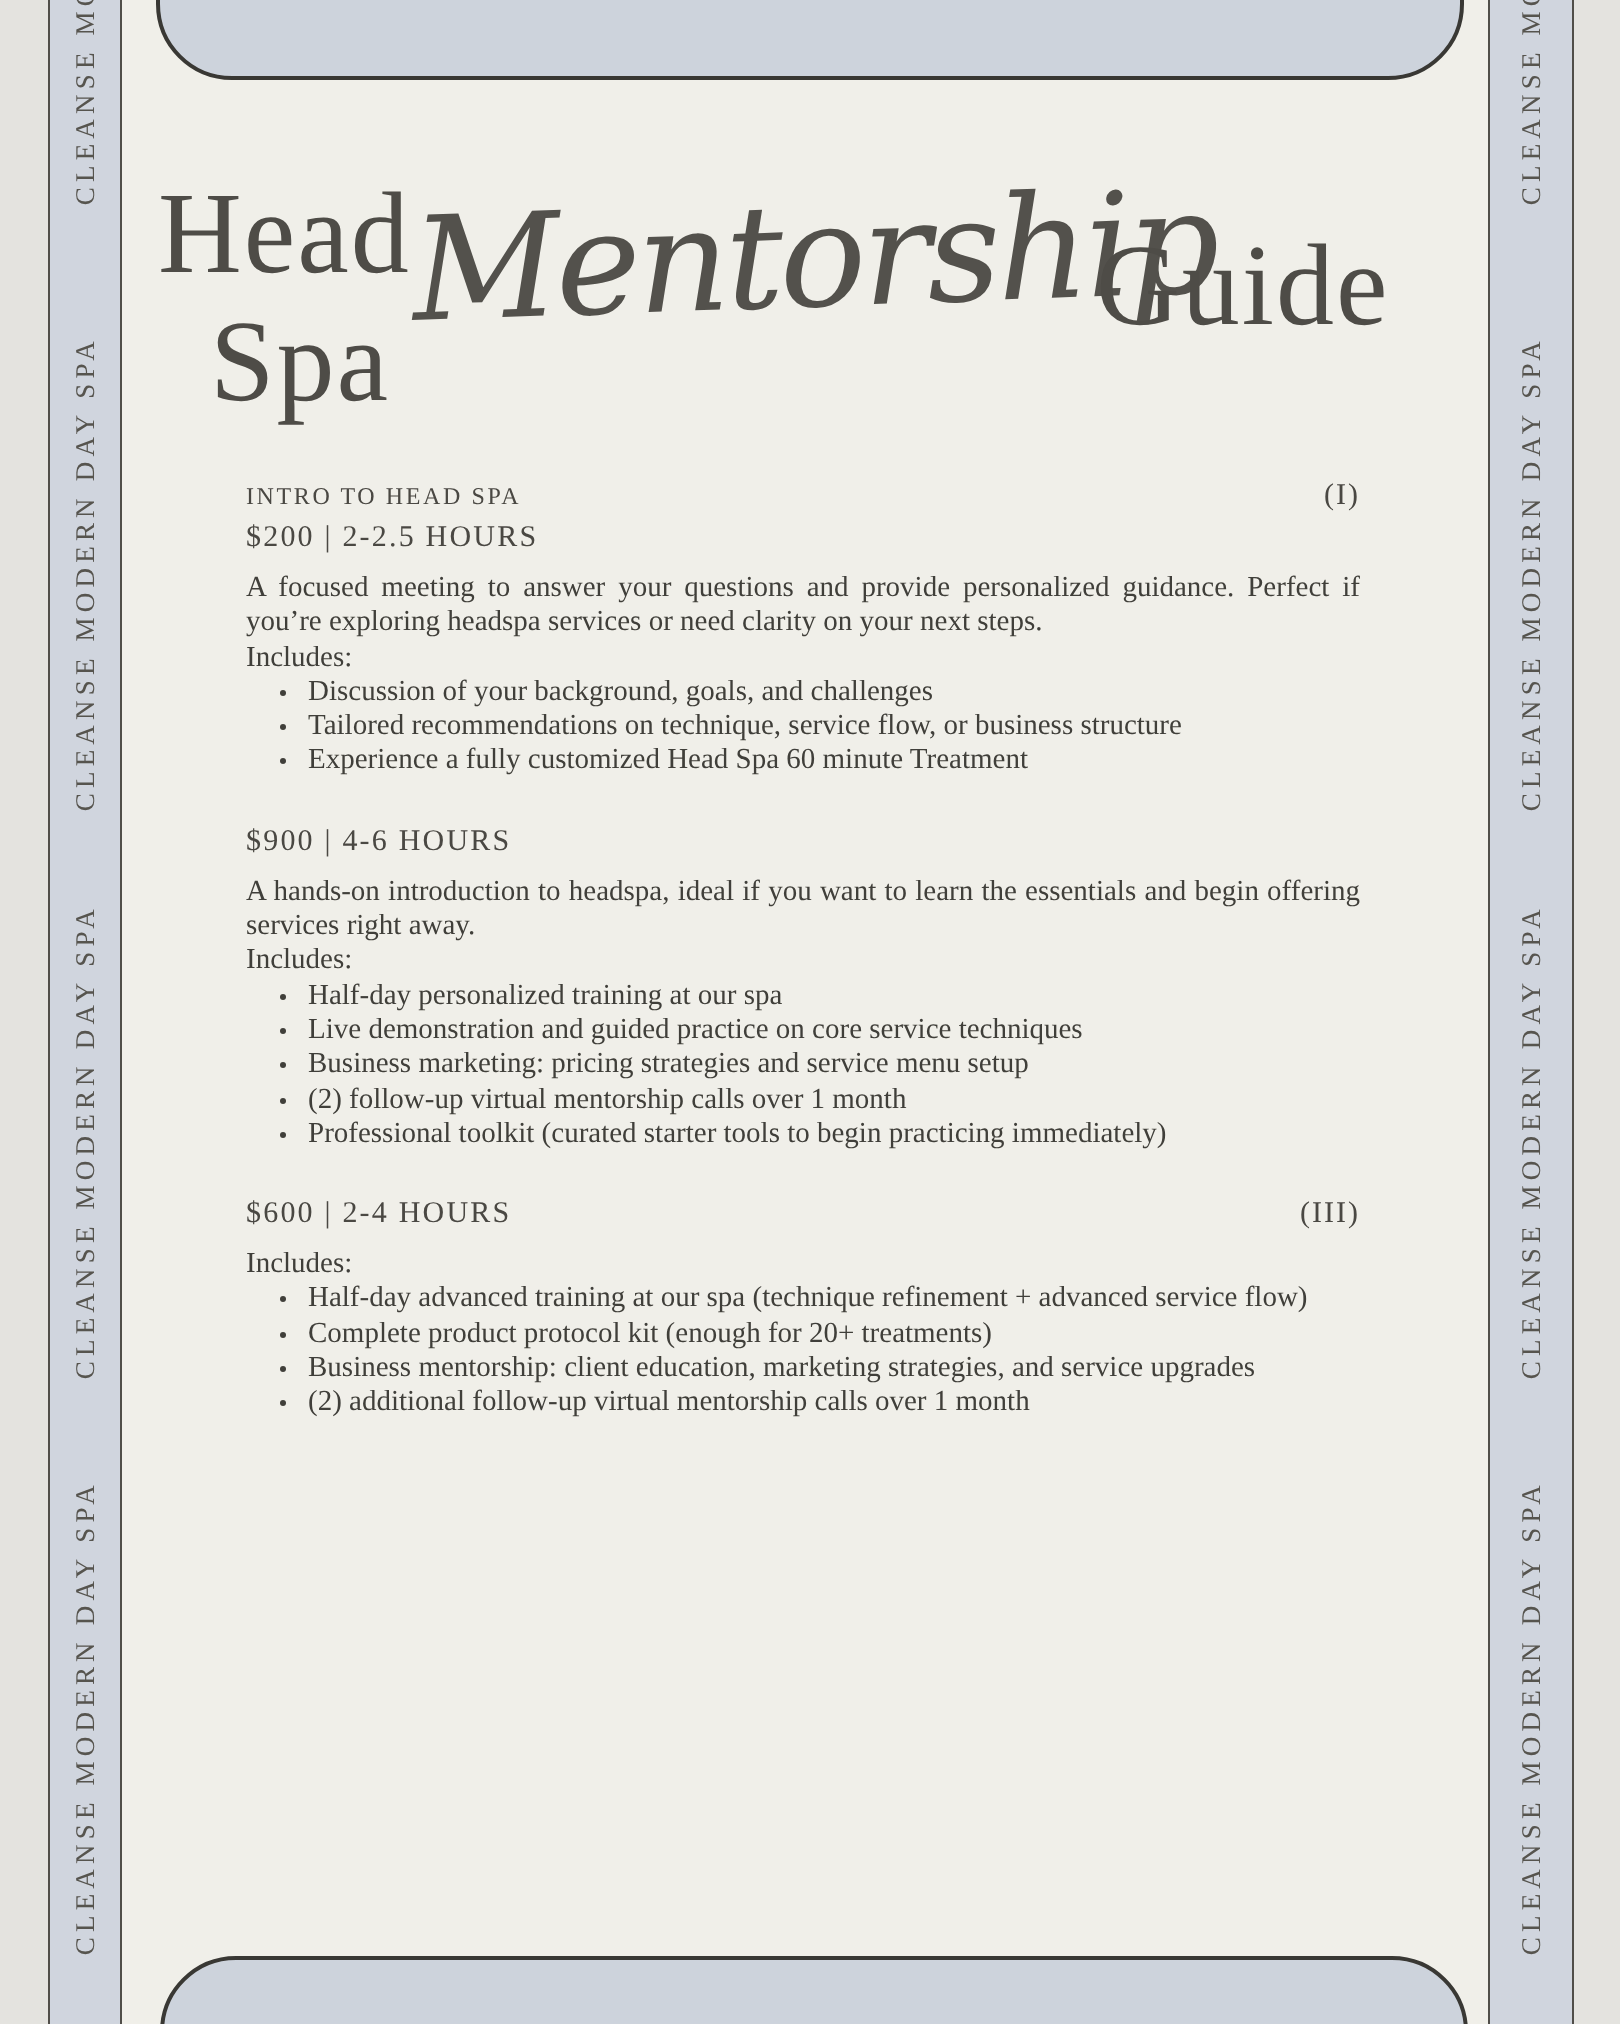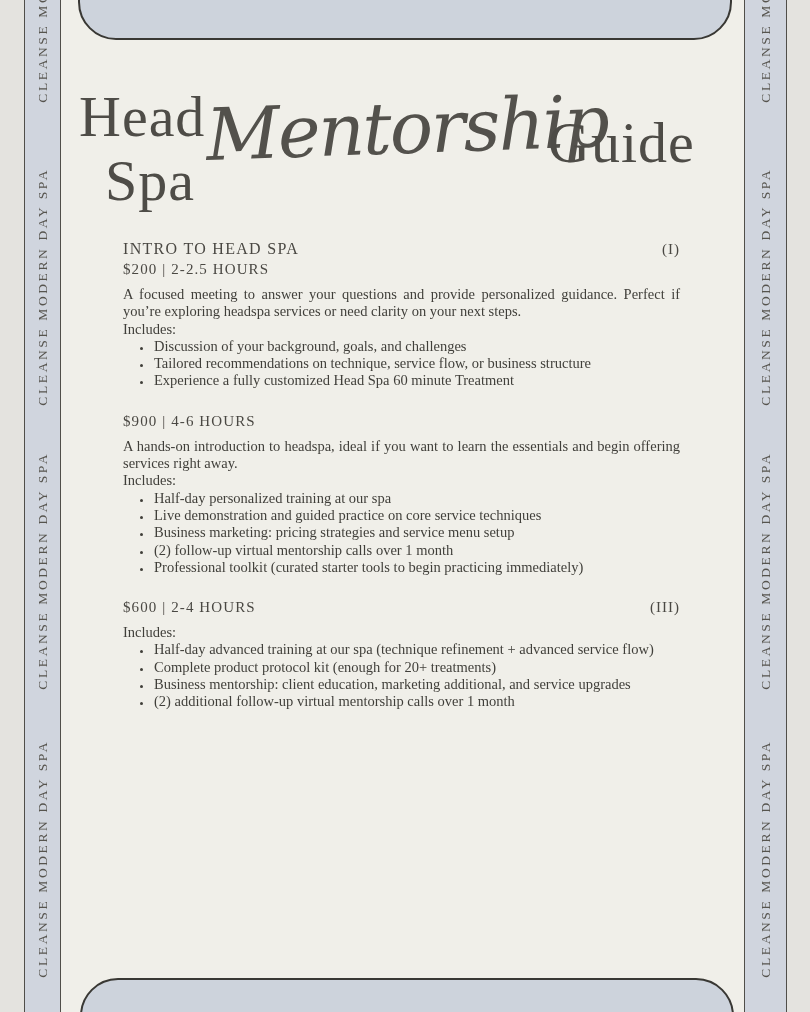--- a/index.html
+++ b/index.html
@@ -58,21 +58,21 @@
   }
   .t-guide{left:488px;top:114px;font-size:58px;letter-spacing:1px;text-align:right;}
   
   .sections{
     position:absolute;left:63px;top:240px;width:557px;
     color:#403f3a;font-size:14.5px;line-height:17.3px;
   }
   section{margin:0 0 23px 0;}
   .hrow{display:flex;justify-content:space-between;align-items:baseline;}
   h2{
-    margin:0 0 4px 0;font-size:16px;font-weight:normal;
+    margin:0 0 4px 0;font-size:12px;font-weight:normal;
     letter-spacing:1.3px;line-height:17px;color:#4a4843;
   }
   .numeral{font-size:15px;letter-spacing:1px;color:#4a4843;}
   .price{
     font-size:15px;letter-spacing:1.1px;line-height:17px;
     color:#4a4843;margin:0 0 8px 0;
   }
   .note{
     margin:0;font-style:italic;letter-spacing:0.5px;color:#45443f;
   }
@@ -140,21 +140,21 @@
 
     <section>
       <div class="hrow">
         <div class="price">$600 | 2-4 HOURS</div>
         <span class="numeral">(III)</span>
       </div>
       <div class="includes">Includes:</div>
       <ul>
         <li>Half-day advanced training at our spa (technique refinement + advanced service flow)</li>
         <li>Complete product protocol kit (enough for 20+ treatments)</li>
-        <li>Business mentorship: client education, marketing additional, and service upgrades</li>
+        <li>Business mentorship: client education, marketing strategies, and service upgrades</li>
         <li>(2) additional follow-up virtual mentorship calls over 1 month</li>
       </ul>
     </section>
 
   </div>
 
   <div class="pill pill-bottom"></div>
 </div>
 
 <div class="rail rail-right">

